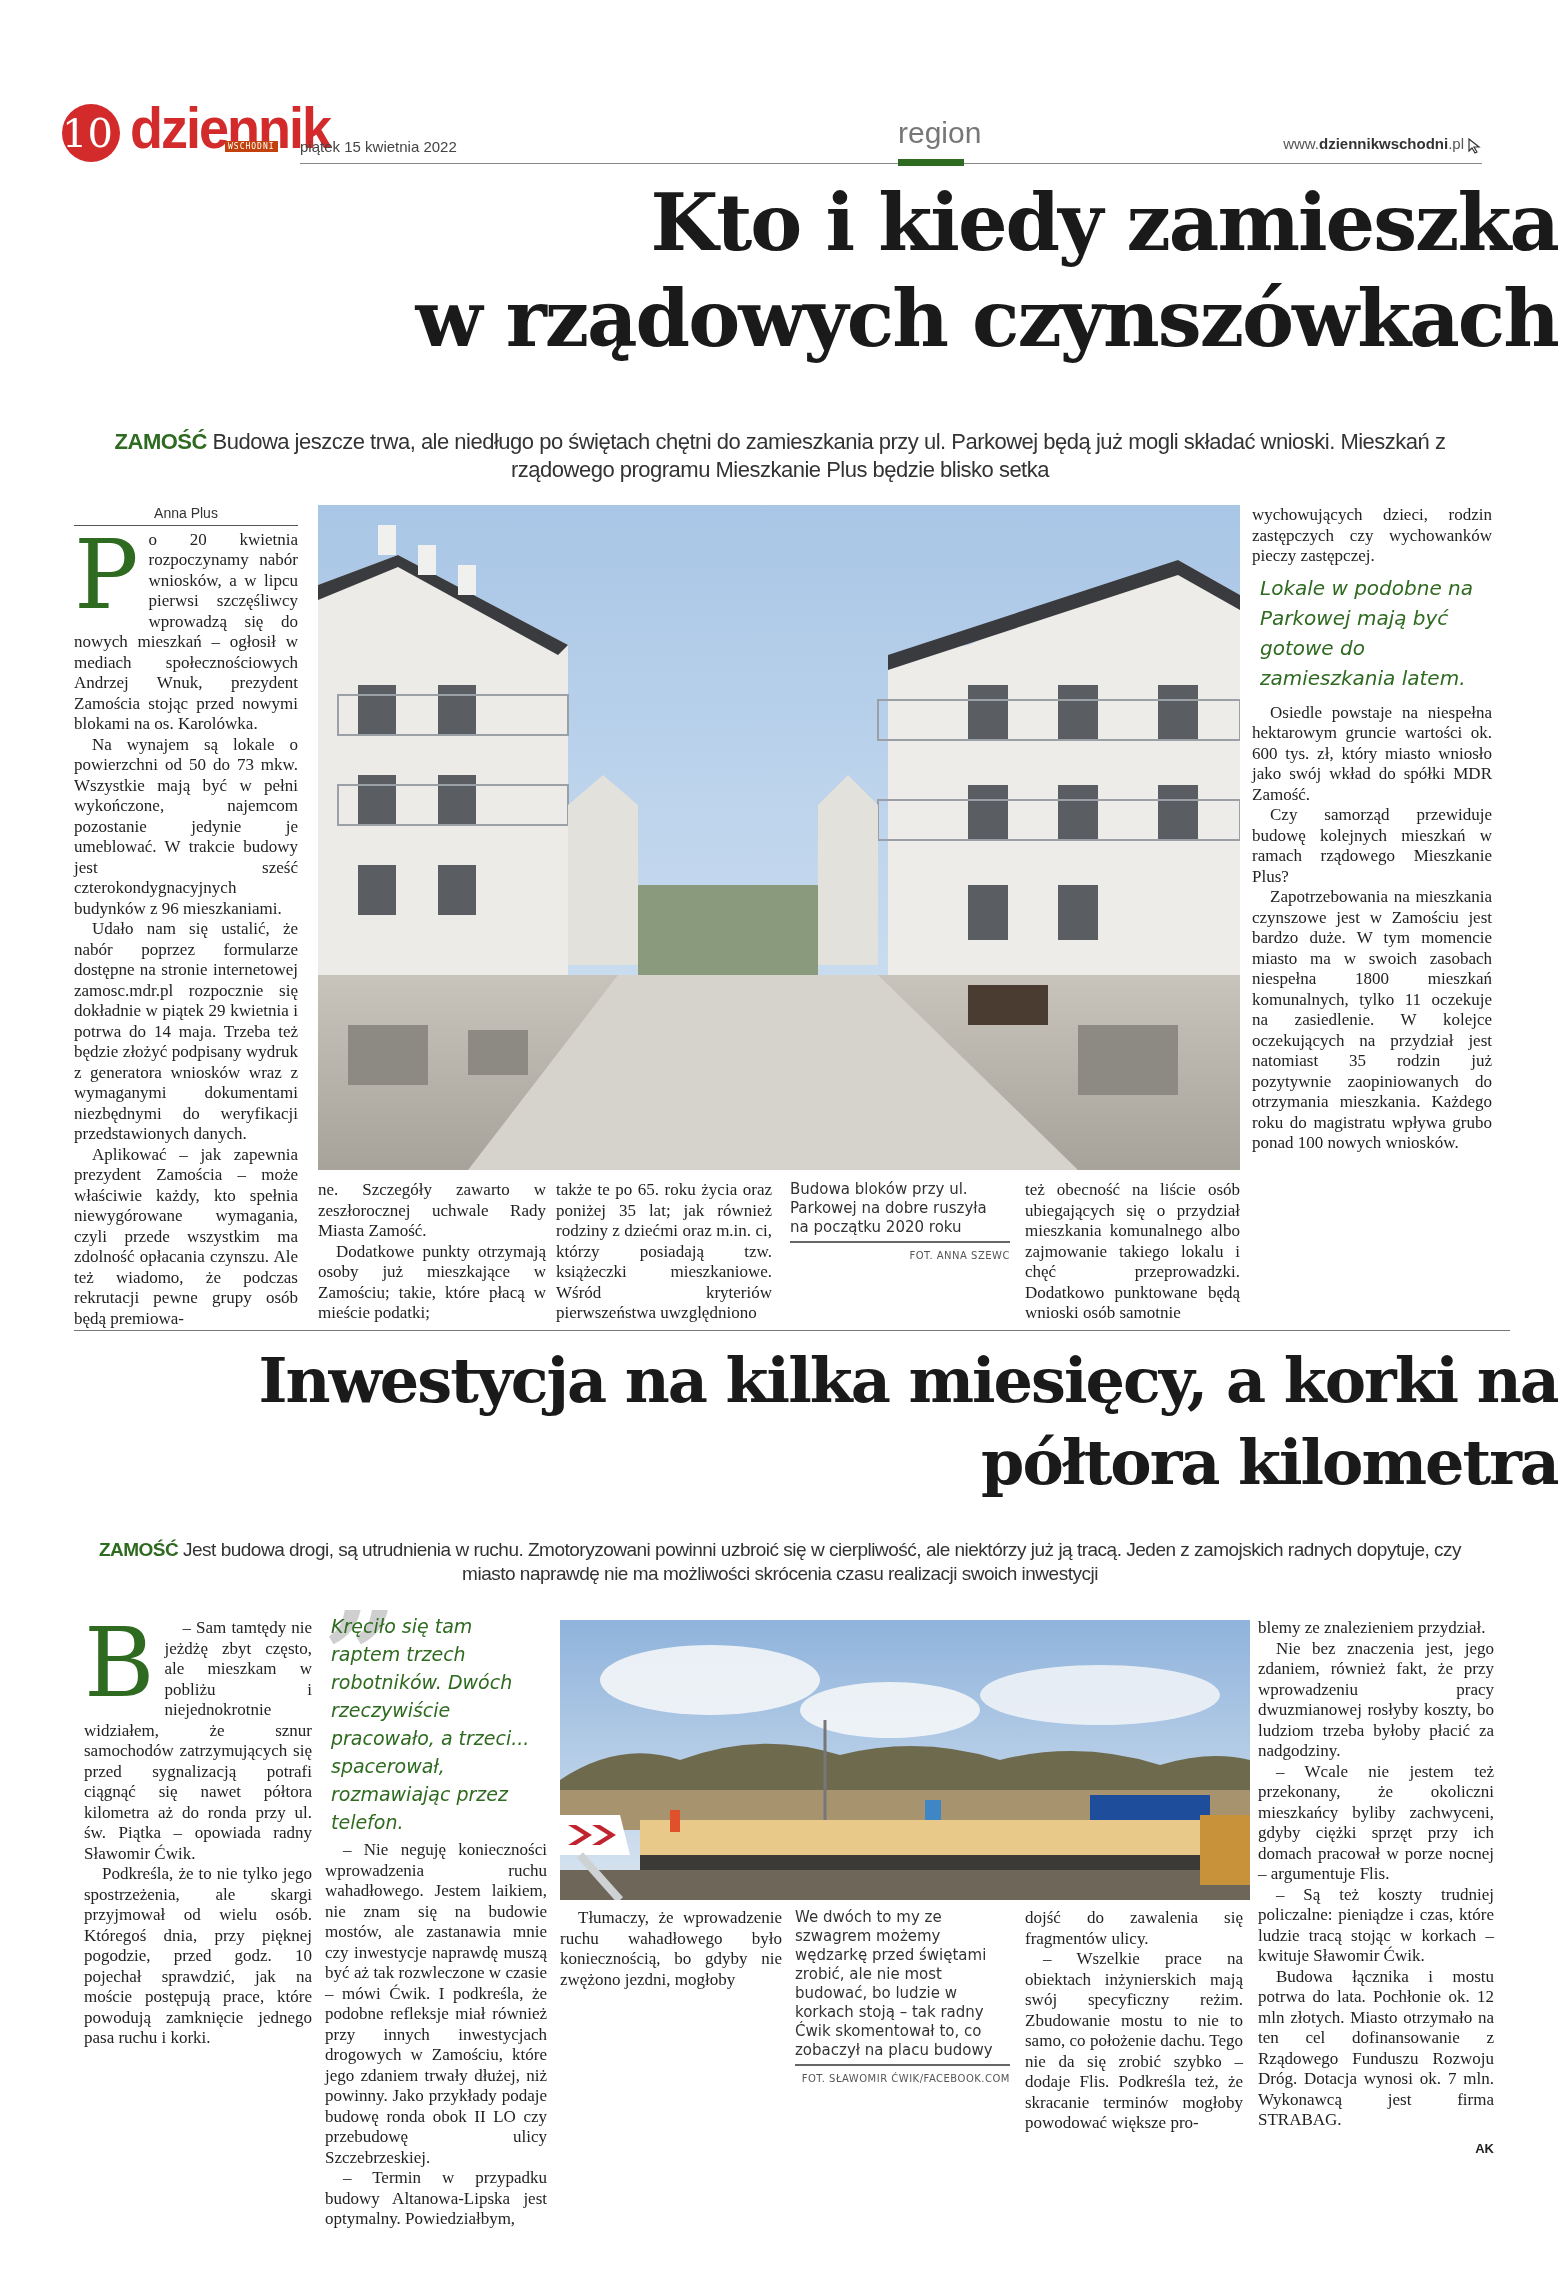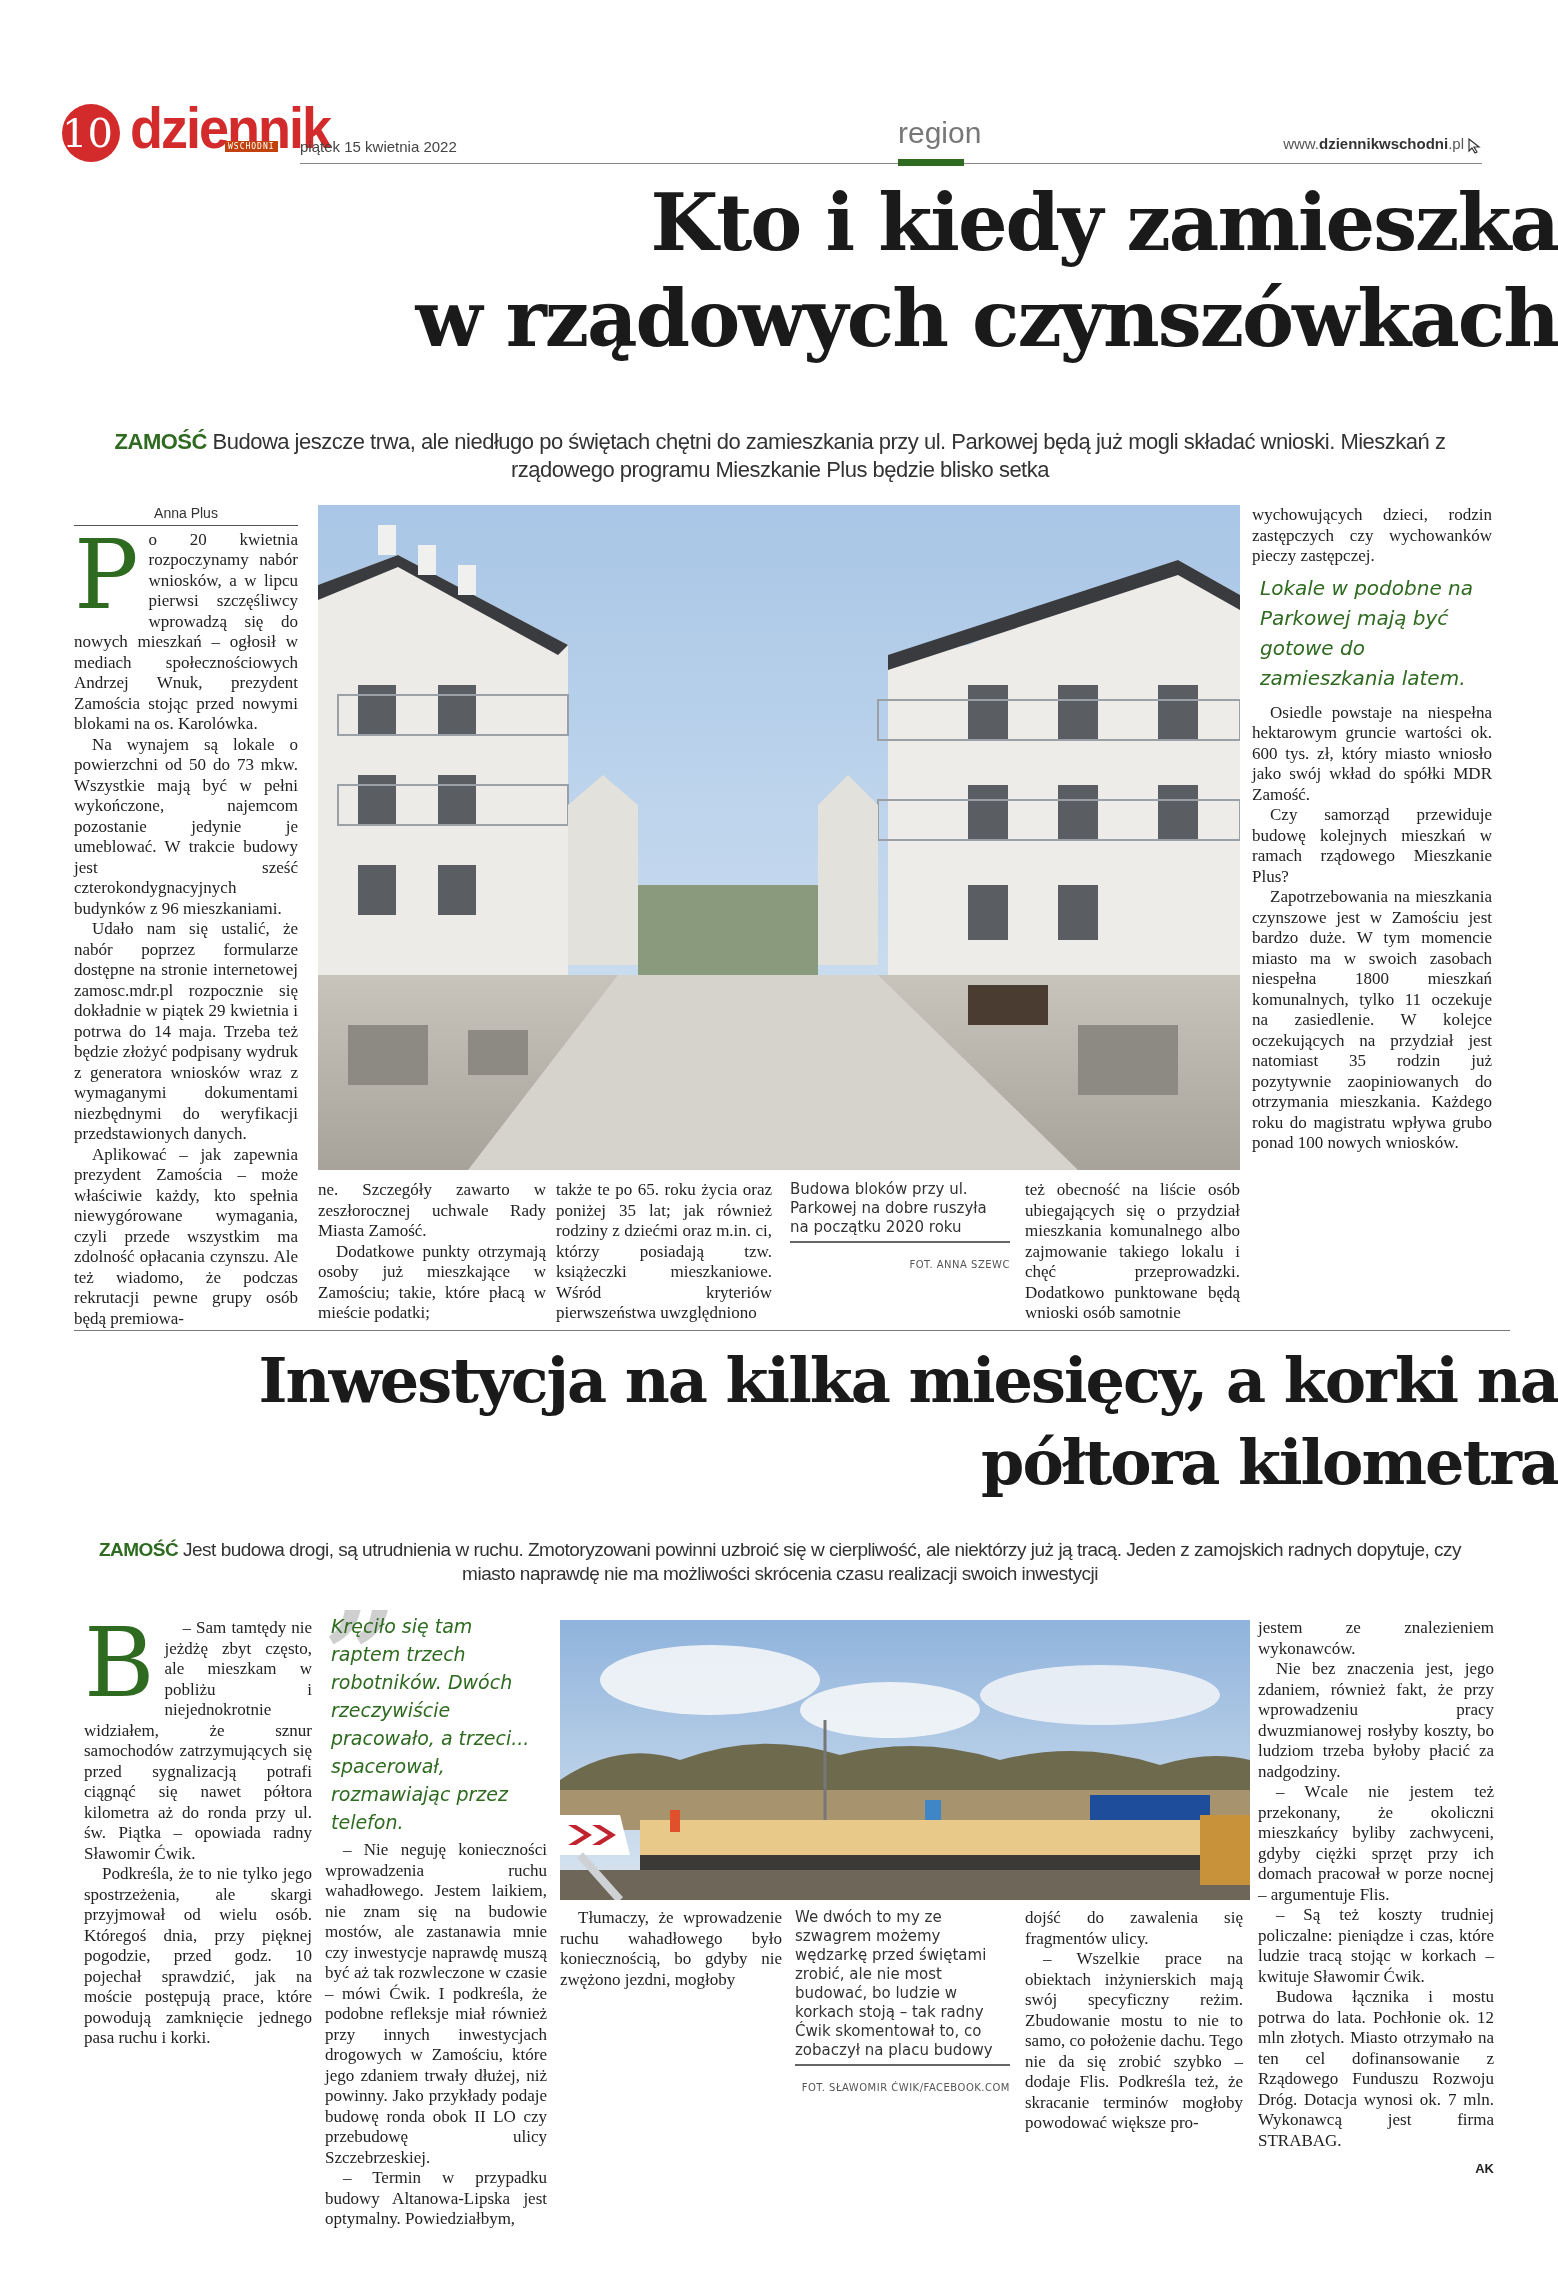--- a/index.html
+++ b/index.html
@@ -33,21 +33,21 @@
   .col { position: absolute; font-family: "Liberation Serif", serif; font-size: 17px; line-height: 20.5px; color: #222; text-align: justify; hyphens: manual; }
   .col p { text-indent: 18px; }
   .col p.noindent { text-indent: 0; }
   .byline { font-family: "Liberation Sans", sans-serif; font-size: 14px; color: #333; text-align: center; border-bottom: 1px solid #555; padding-bottom: 1px; margin-bottom: 4px; }
   .dropcap { float: left; font-family: "DejaVu Serif", serif; font-size: 96px; line-height: 78px; color: #2e6a1f; margin: 6px 10px 0 0; height: 82px; }
   .pull { font-family: "DejaVu Sans", sans-serif; font-style: italic; color: #2e6a1f; font-size: 20px; line-height: 30px; text-align: left; margin: 6px 0 10px 8px; }
   .pull2 { font-size: 19px; line-height: 28px; position: relative; margin: 4px 0 4px 6px; }
   .quote-mark { position: absolute; left: -6px; top: -6px; font-family: "DejaVu Serif", serif; font-weight: bold; font-size: 120px; color: #cfcfcf; line-height: 100px; z-index: 0; }
   .pull2 span.q { position: relative; z-index: 1; }
   .caption { font-family: "DejaVu Sans", sans-serif; font-size: 15px; line-height: 19px; color: #333; text-align: left; }
-  .credit { font-family: "DejaVu Sans", sans-serif; font-size: 10px; color: #555; text-align: right; border-top: 2px solid #666; margin-top: 4px; padding-top: 16px; letter-spacing: 0.5px; }
+  .credit { font-family: "DejaVu Sans", sans-serif; font-size: 10px; color: #555; text-align: right; border-top: 2px solid #666; margin-top: 4px; padding-top: 7px; letter-spacing: 0.5px; }
   .sign { font-family: "Liberation Sans", sans-serif; font-weight: bold; font-size: 13px; text-align: right; margin-top: 8px; }
 
   
   .photo { position: absolute; overflow: hidden; }
   .photo svg { width: 100%; height: 100%; display: block; }
 
   .divider { position: absolute; left: 74px; top: 1330px; width: 1436px; height: 1px; background: #777; }
 </style>
 </head>
 <body>
@@ -234,19 +234,19 @@
 <div style="position:absolute; left:795px; top:1908px; width:215px;">
   <div class="caption">We dwóch to my ze szwagrem możemy wędzarkę przed świętami zrobić, ale nie most budować, bo ludzie w korkach stoją – tak radny Ćwik skomentował to, co zobaczył na placu budowy</div>
   <div class="credit">FOT. SŁAWOMIR ĆWIK/FACEBOOK.COM</div>
 </div>
 <div class="col" style="left:1025px; top:1908px; width:218px;">
   <p class="noindent">dojść do zawalenia się fragmentów ulicy.</p>
   <p>– Wszelkie prace na obiektach inżynierskich mają swój specyficzny reżim. Zbudowanie mostu to nie to samo, co położenie dachu. Tego nie da się zrobić szybko – dodaje Flis. Podkreśla też, że skracanie terminów mogłoby powodować większe pro-</p>
 </div>
 
 <div class="col" style="left:1258px; top:1618px; width:236px;">
-  <p class="noindent">jestem ze znalezieniem wykonawców.</p>
+  <p class="noindent">blemy ze znalezieniem przydział.</p>
   <p>Nie bez znaczenia jest, jego zdaniem, również fakt, że przy wprowadzeniu pracy dwuzmianowej rosłyby koszty, bo ludziom trzeba byłoby płacić za nadgodziny.</p>
   <p>– Wcale nie jestem też przekonany, że okoliczni mieszkańcy byliby zachwyceni, gdyby ciężki sprzęt przy ich domach pracował w porze nocnej – argumentuje Flis.</p>
   <p>– Są też koszty trudniej policzalne: pieniądze i czas, które ludzie tracą stojąc w korkach – kwituje Sławomir Ćwik.</p>
   <p>Budowa łącznika i mostu potrwa do lata. Pochłonie ok. 12 mln złotych. Miasto otrzymało na ten cel dofinansowanie z Rządowego Funduszu Rozwoju Dróg. Dotacja wynosi ok. 7 mln. Wykonawcą jest firma STRABAG.</p>
   <div class="sign">AK</div>
 </div>
 
 </body></html>

